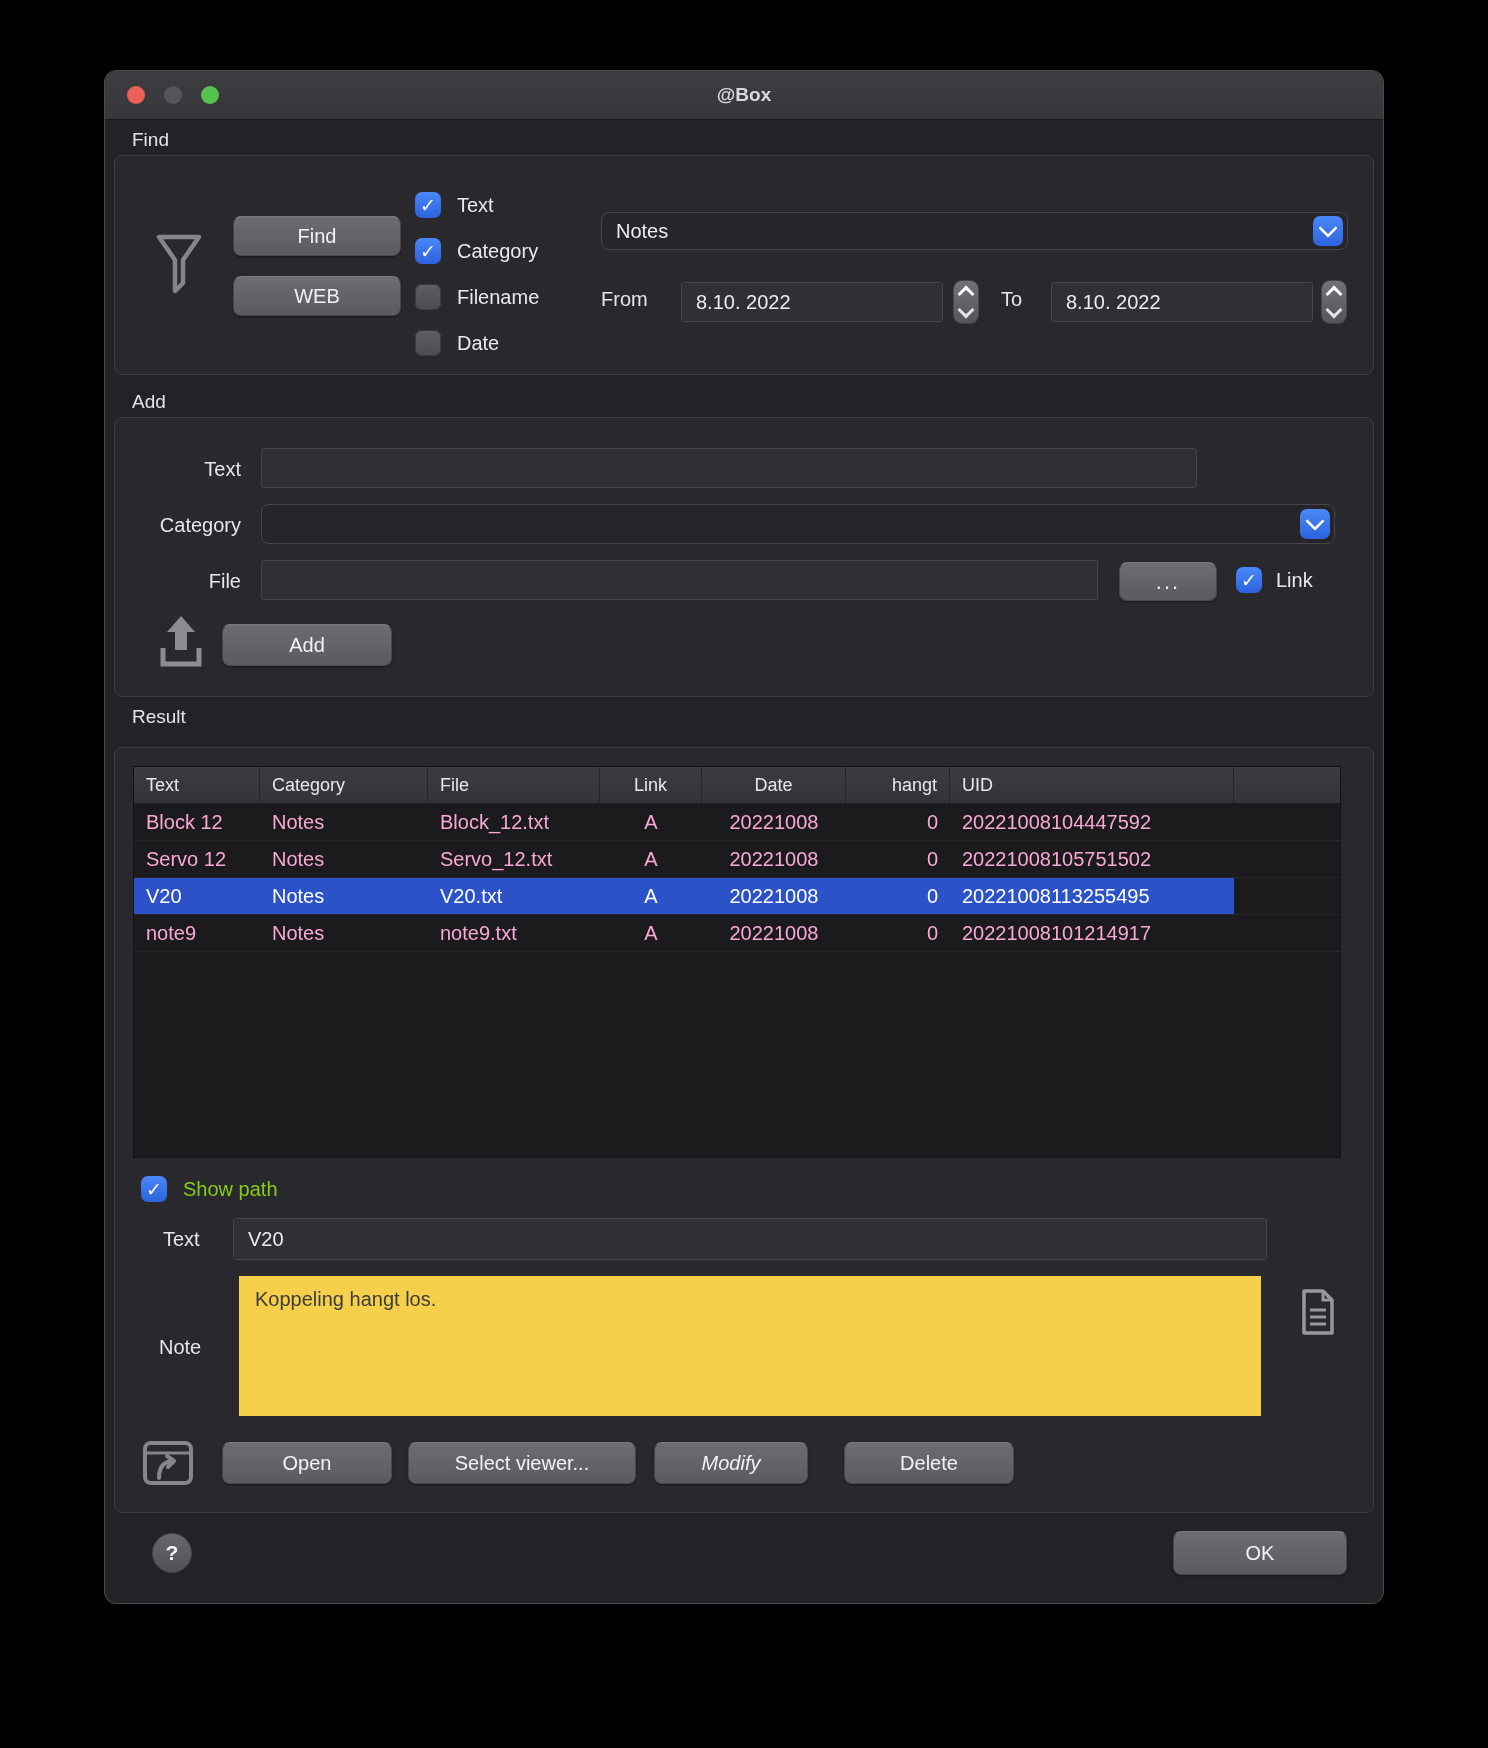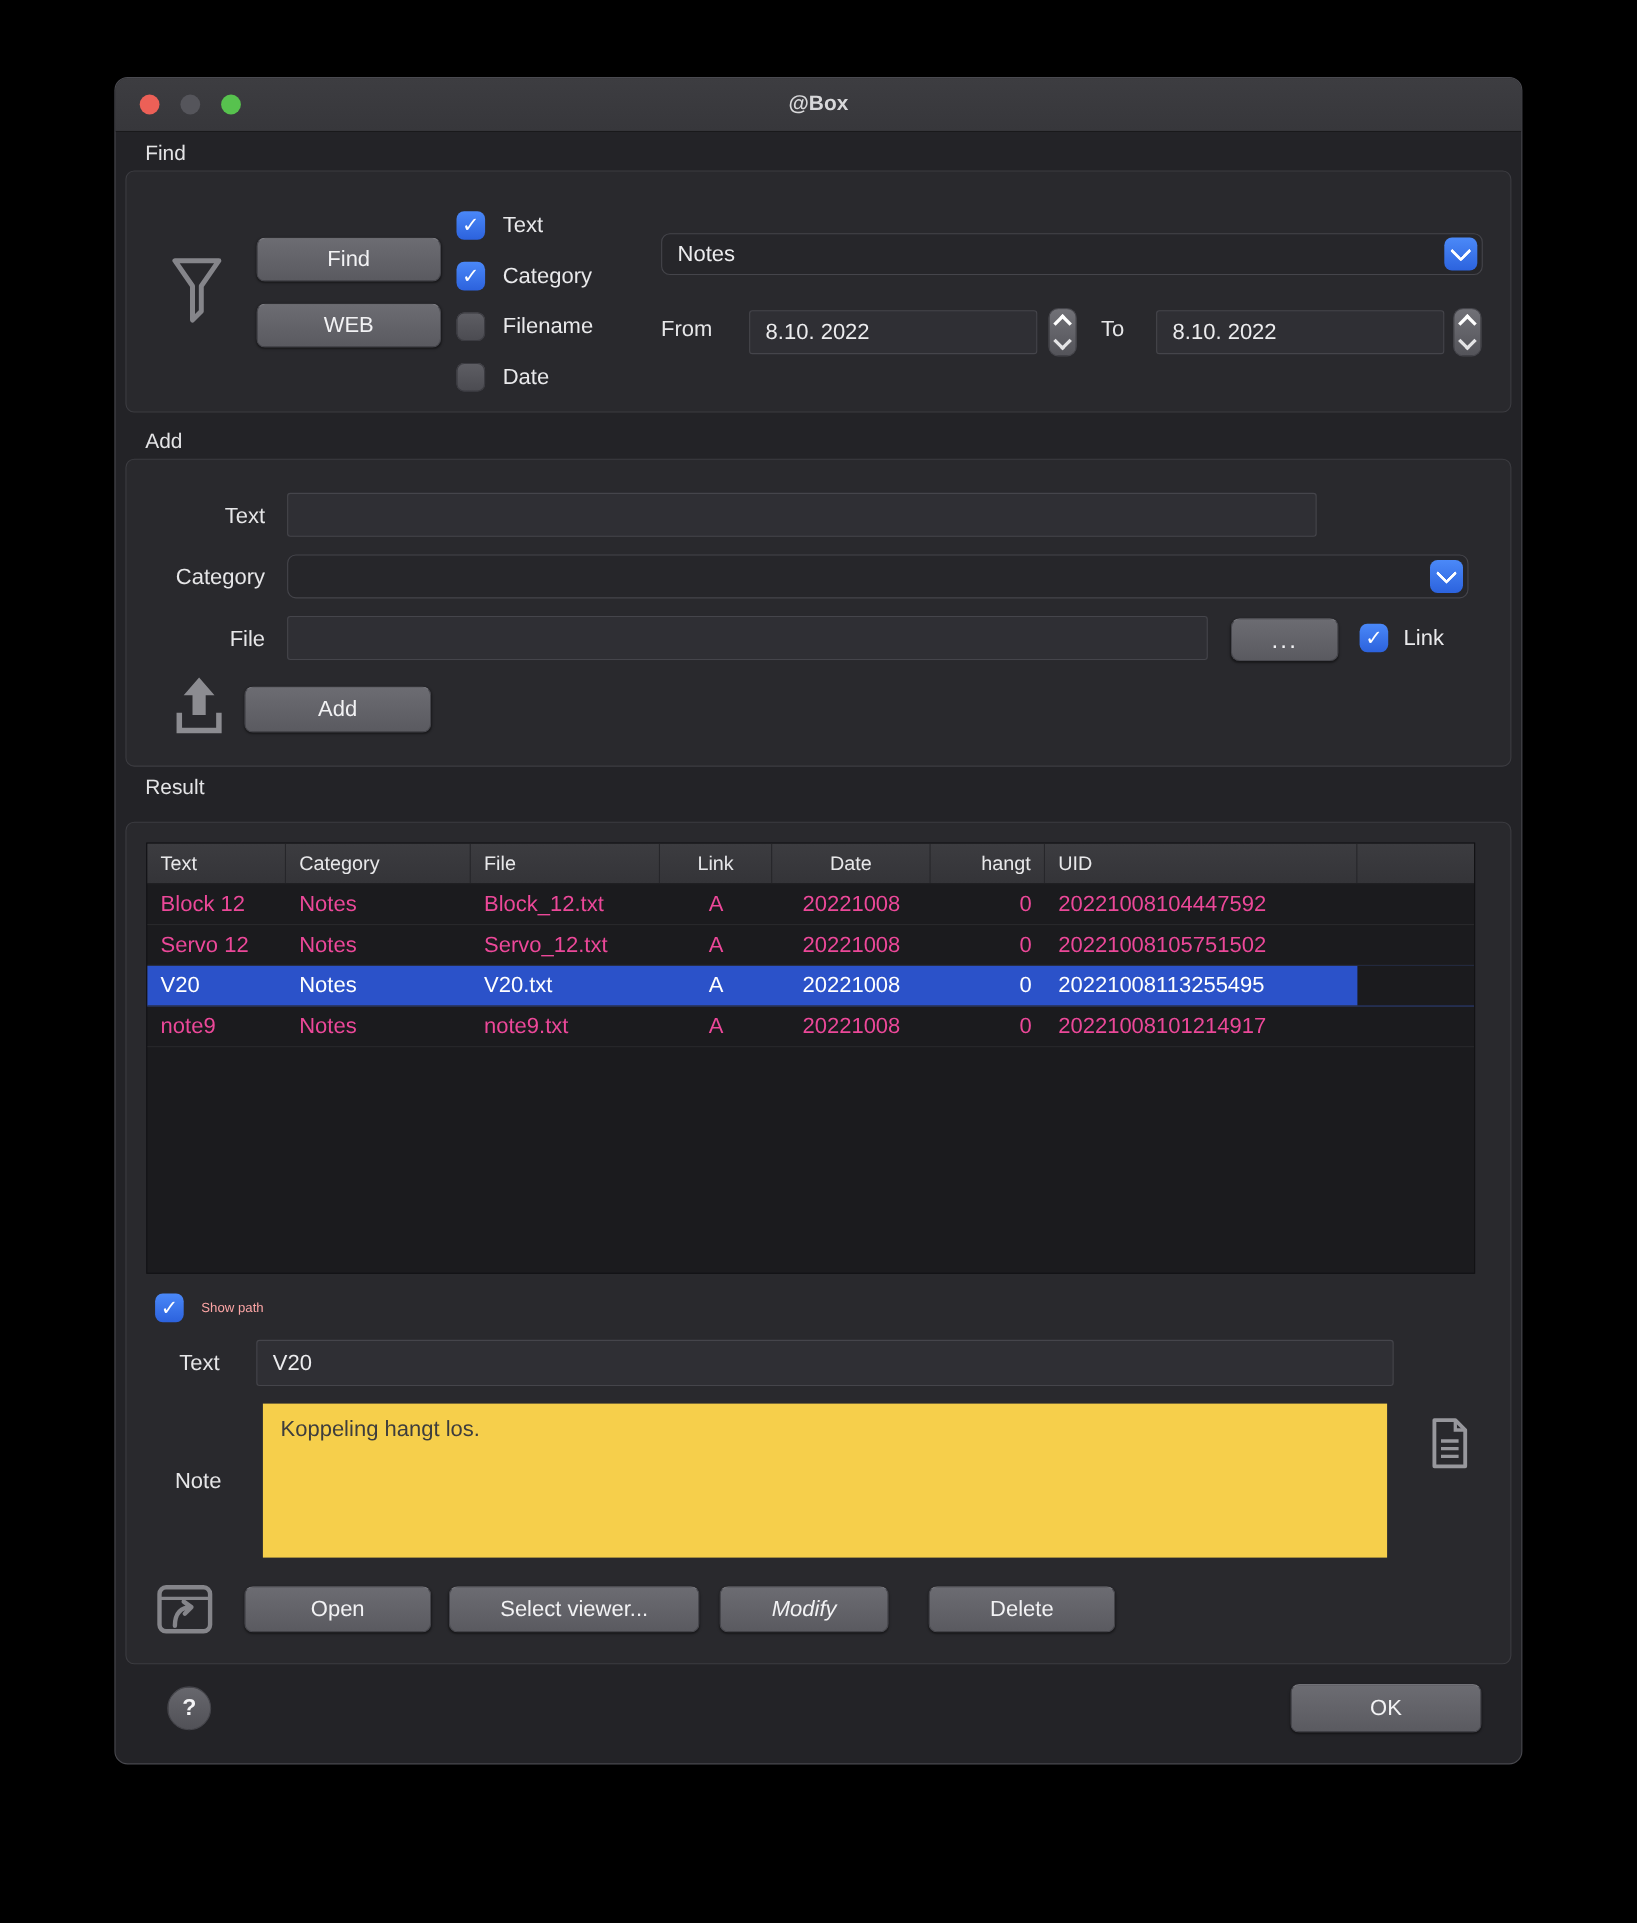--- a/index.html
+++ b/index.html
@@ -94,28 +94,28 @@
   .result-label{top:635px;}
   .result-box{top:676px;height:764px;}
   .table{position:absolute;left:18px;top:18px;width:1208px;height:392px;
          background:#1b1b1e;border:1px solid #121214;box-sizing:border-box;}
   .thead{display:grid;grid-template-columns:126px 168px 172px 102px 144px 104px 284px 1fr;
          height:36px;background:linear-gradient(180deg,#3c3c40,#343438);
          border-bottom:1px solid #1e1e21;}
   .th{display:flex;align-items:center;padding:0 12px;font-size:18px;
       color:#e8e8ea;border-right:1px solid #26262a;overflow:hidden;white-space:nowrap;}
   .trow{display:grid;grid-template-columns:126px 168px 172px 102px 144px 104px 284px 1fr;
-        height:36px;border-bottom:1px solid #28282b;color:#ec4899;font-size:20px;}
+        height:36px;border-bottom:1px solid #28282b;color:#f9a8d4;font-size:20px;}
   .td{display:flex;align-items:center;padding:0 12px;white-space:nowrap;overflow:hidden;}
   .c{justify-content:center;}
   .r{justify-content:flex-end;}
   .trow.sel{background:#2b52c9;color:#fff;}
   .trow.sel .td:last-child{background:#1b1b1e;}
   .showpath{position:absolute;left:26px;top:428px;display:flex;align-items:center;gap:16px;}
-  .showpath .cb-label{color:#fca5a5;font-size:12px;}
+  .showpath .cb-label{color:#84cc16;font-size:20px;}
   .detail-text-lbl{left:48px;top:480px;}
   .detail-text-input{left:118px;top:470px;width:1034px;height:42px;}
   .note-lbl{left:44px;top:588px;}
   .note-area{position:absolute;left:124px;top:528px;width:1022px;height:140px;
              background:#f6cf4b;color:#3d3d3d;font-size:20px;
              padding:12px 16px;box-sizing:border-box;}
   .doc-icon{position:absolute;left:1184px;top:540px;}
   .ext-icon{position:absolute;left:26px;top:688px;}
   .open-btn{left:107px;top:694px;width:168px;height:40px;}
   .viewer-btn{left:293px;top:694px;width:226px;height:40px;text-align:right;}

